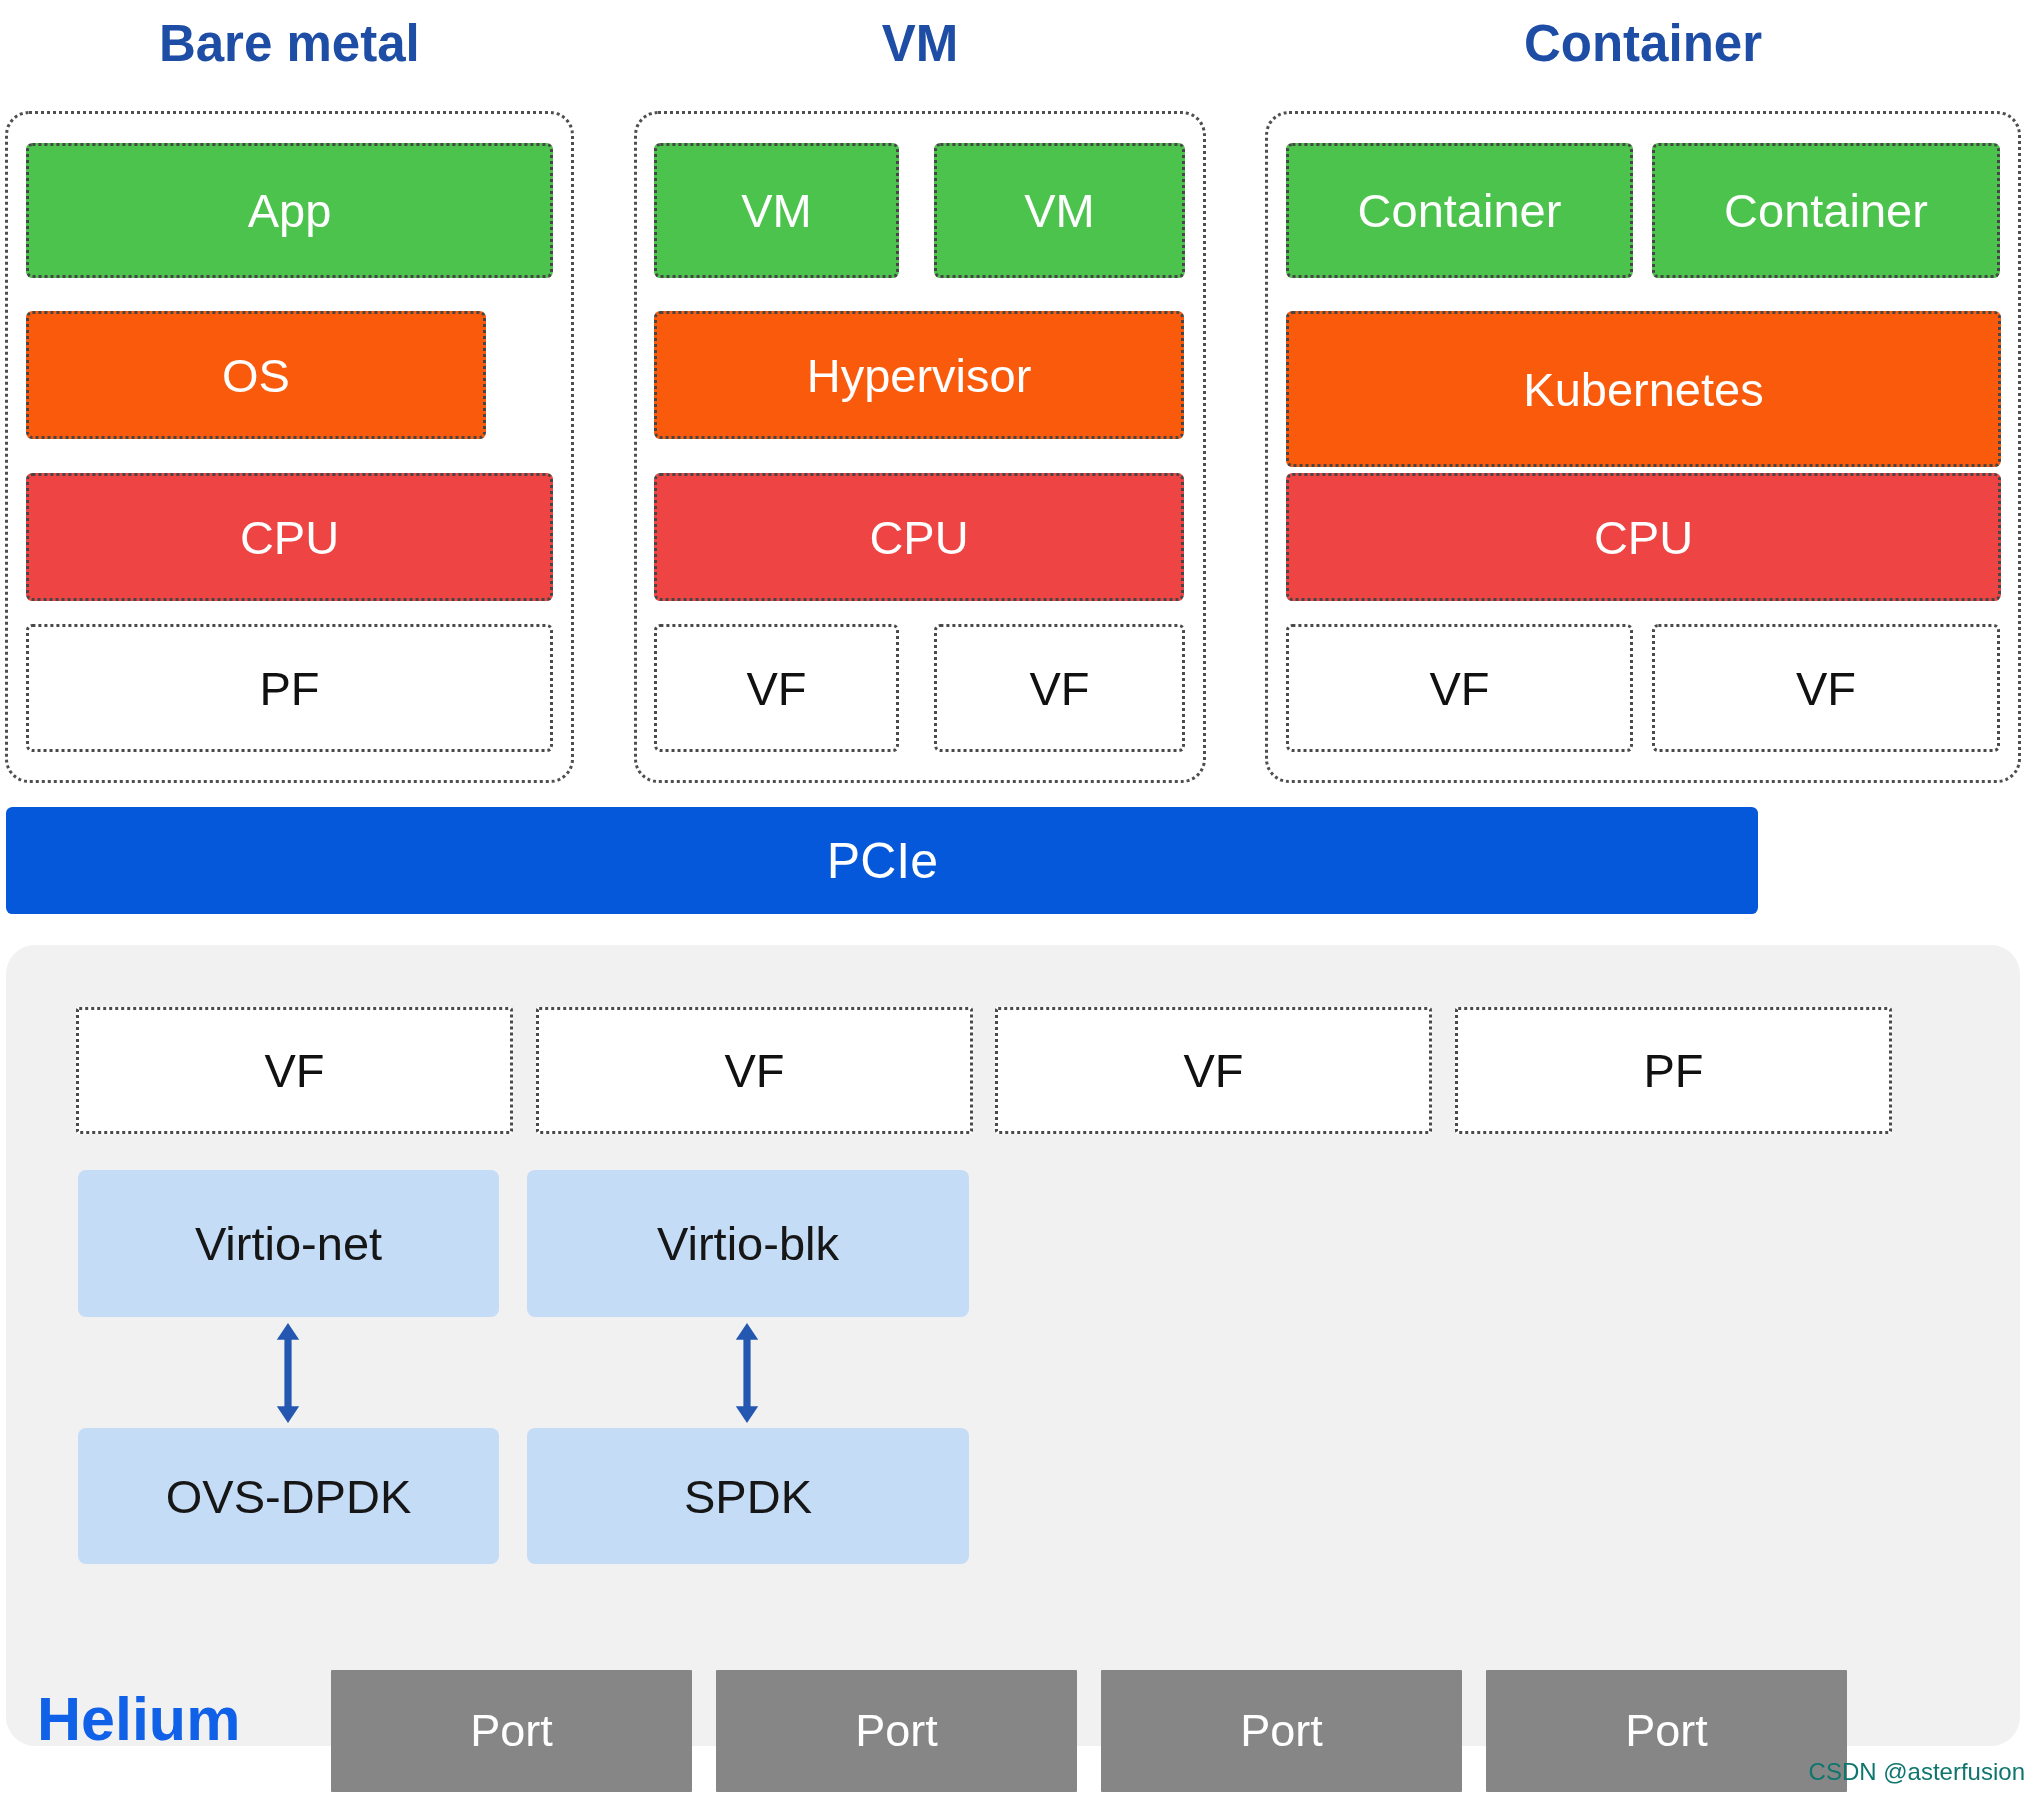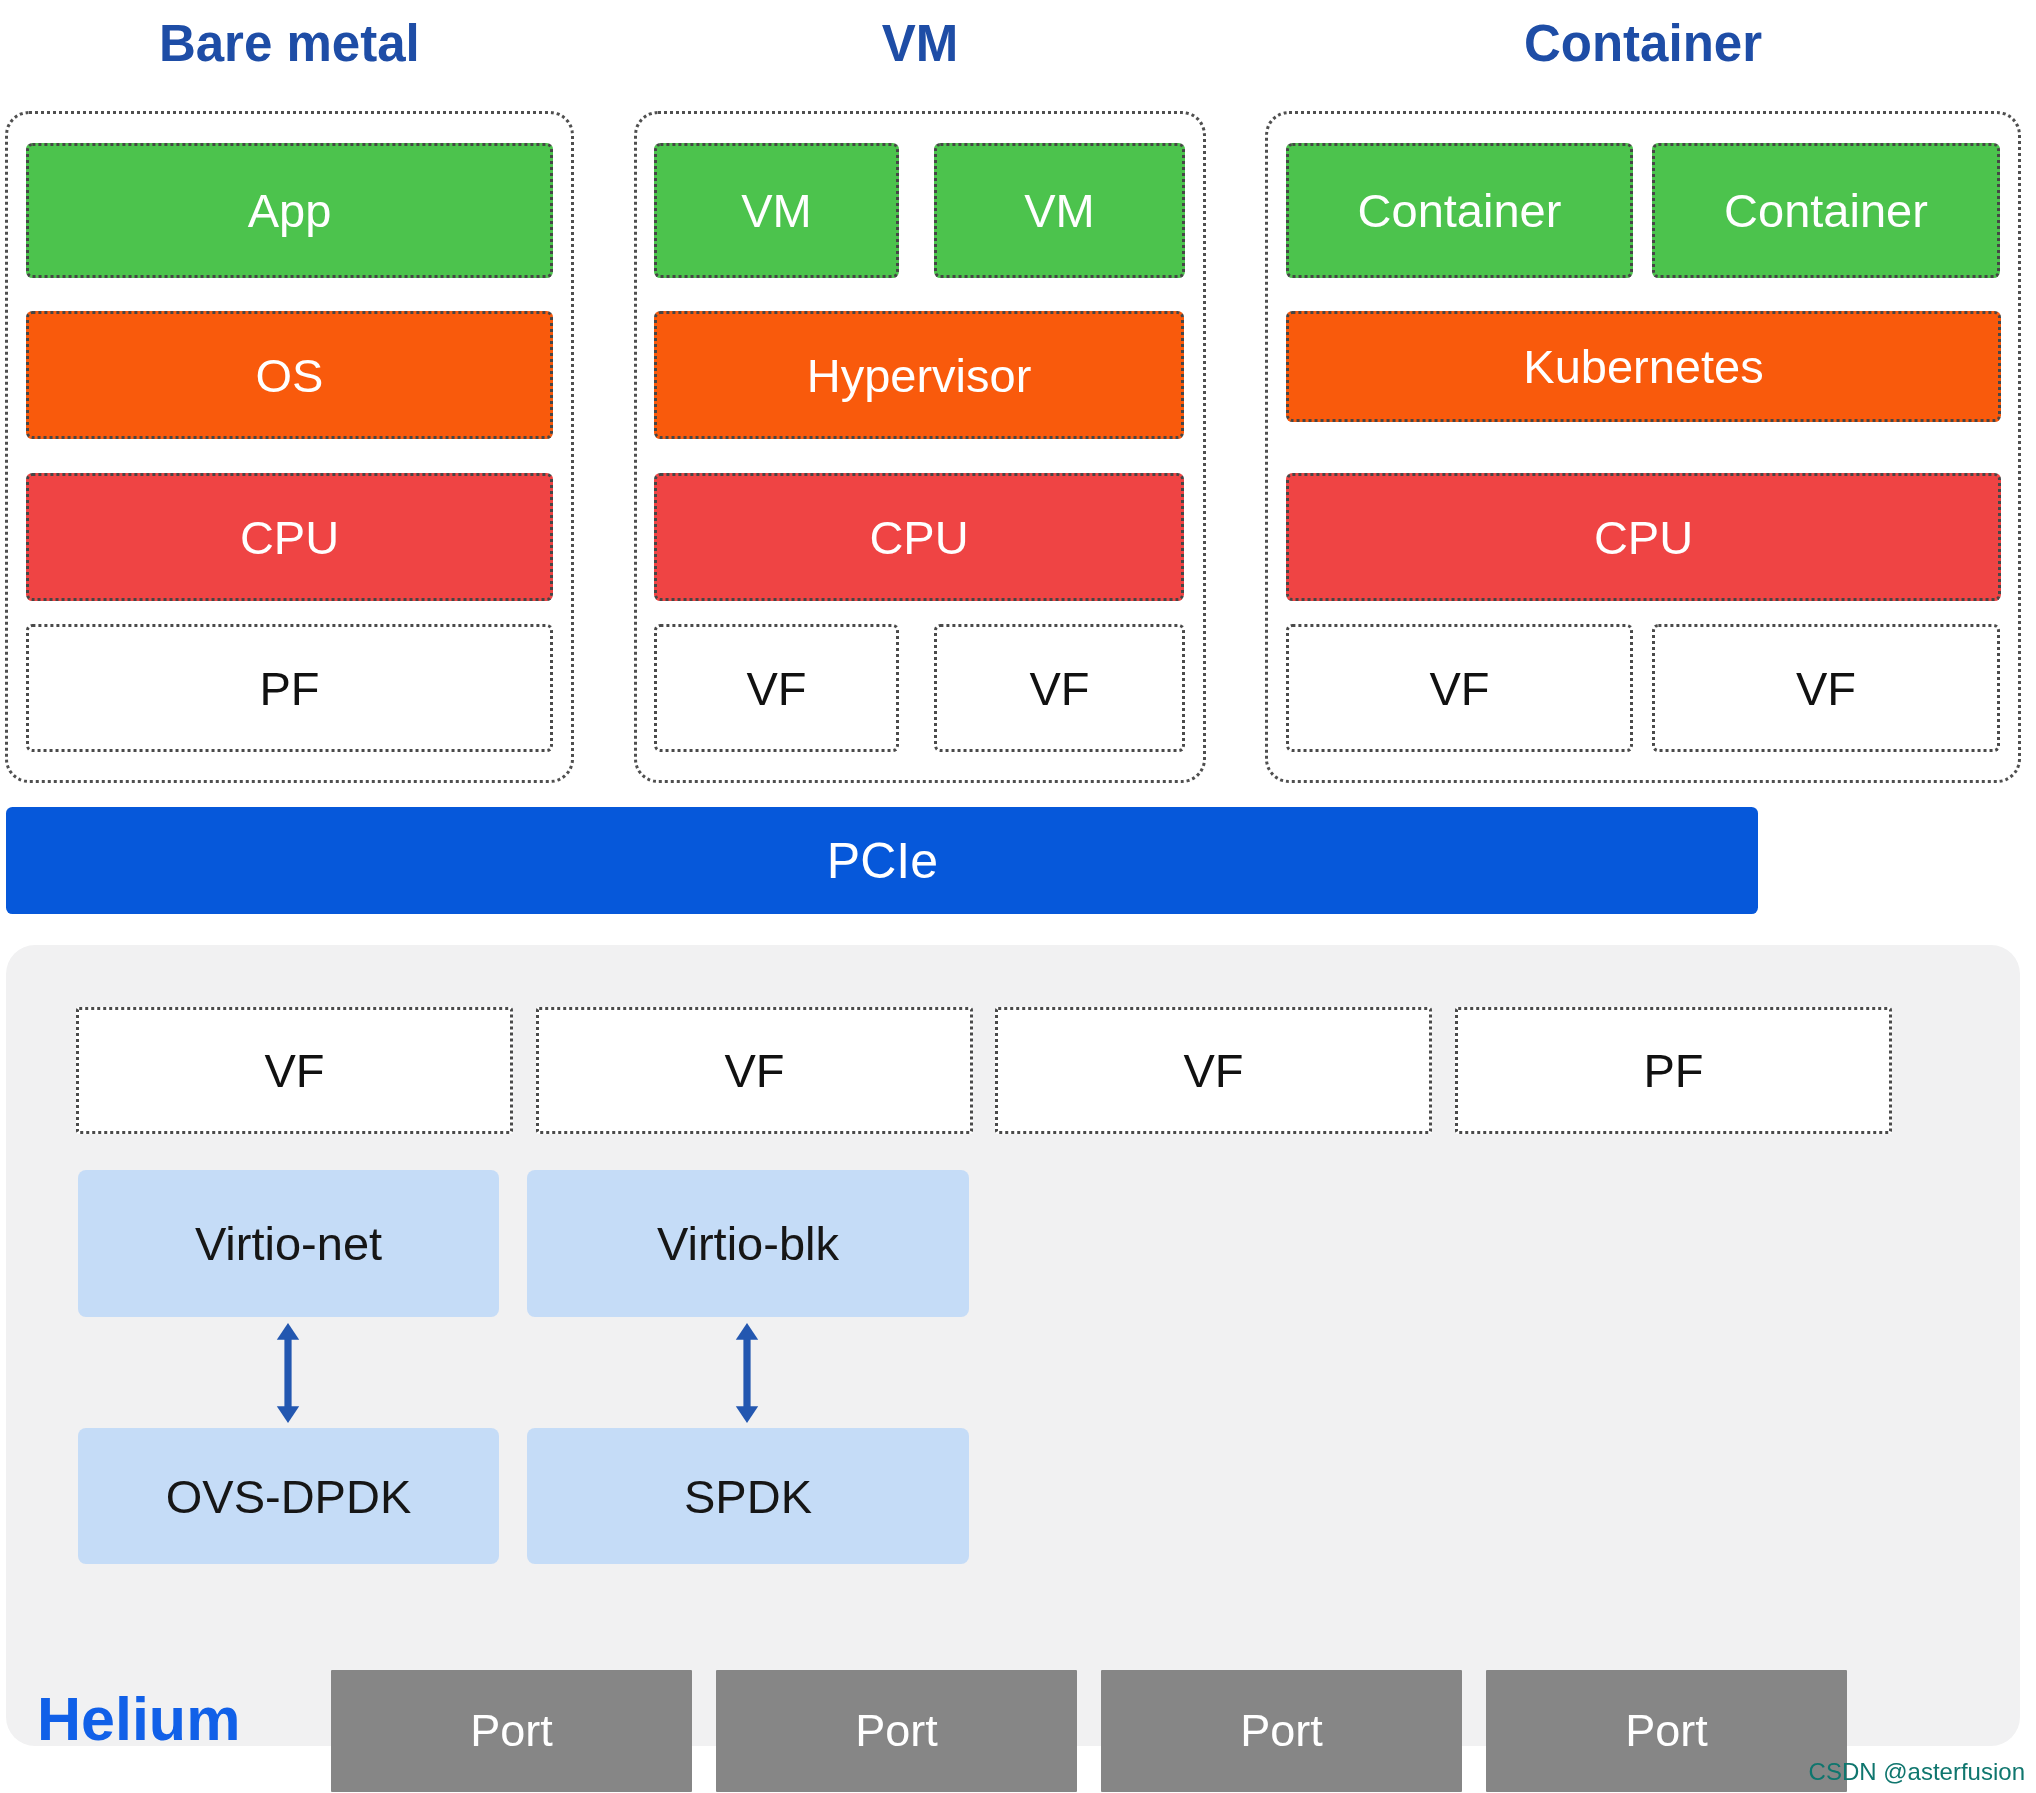--- a/index.html
+++ b/index.html
@@ -78,34 +78,34 @@
 
   <div class="abs col-title" style="left:4.8px; top:6.4px; width:569px; height:74px;">Bare metal</div>
   <div class="abs col-title" style="left:634px; top:6.4px; width:572px; height:74px;">VM</div>
   <div class="abs col-title" style="left:1265px; top:6.4px; width:756px; height:74px;">Container</div>
 
   <div class="abs outer-dotted" style="left:4.8px; top:111px; width:569px; height:672px;"></div>
   <div class="abs outer-dotted" style="left:634px; top:111px; width:572px; height:672px;"></div>
   <div class="abs outer-dotted" style="left:1265px; top:111px; width:756px; height:672px;"></div>
 
   <div class="abs box green" style="left:26px; top:143px; width:527px; height:135px;">App</div>
-  <div class="abs box orange" style="left:26px; top:311px; width:527px; height:128px;">OS</div>
+  <div class="abs box orange" style="left:26px; top:311px; width:460px; height:128px;">OS</div>
   <div class="abs box blue" style="left:26px; top:473px; width:527px; height:128px;">CPU</div>
   <div class="abs box white-fn" style="left:26px; top:624px; width:527px; height:128px;">PF</div>
 
   <div class="abs box green" style="left:654px; top:143px; width:245px; height:135px;">VM</div>
   <div class="abs box green" style="left:934px; top:143px; width:251px; height:135px;">VM</div>
   <div class="abs box orange" style="left:654px; top:311px; width:530px; height:128px;">Hypervisor</div>
   <div class="abs box blue" style="left:654px; top:473px; width:530px; height:128px;">CPU</div>
   <div class="abs box white-fn" style="left:654px; top:624px; width:245px; height:128px;">VF</div>
   <div class="abs box white-fn" style="left:934px; top:624px; width:251px; height:128px;">VF</div>
 
   <div class="abs box green" style="left:1286px; top:143px; width:347px; height:135px;">Container</div>
   <div class="abs box green" style="left:1652px; top:143px; width:348px; height:135px;">Container</div>
-  <div class="abs box orange" style="left:1286px; top:311px; width:715px; height:111px;">Kubernetes</div>
+  <div class="abs box orange" style="left:1286px; top:311px; width:715px; height:156px;">Kubernetes</div>
   <div class="abs box blue" style="left:1286px; top:473px; width:715px; height:128px;">CPU</div>
   <div class="abs box white-fn" style="left:1286px; top:624px; width:347px; height:128px;">VF</div>
   <div class="abs box white-fn" style="left:1652px; top:624px; width:348px; height:128px;">VF</div>
 
   <div class="abs pcie-bar" style="left:6.4px; top:807px; width:1752px; height:107px;">PCIe</div>
 
   <div class="abs helium-panel" style="left:6.4px; top:945px; width:2014px; height:801px;"></div>
 
   <div class="abs helium-fn" style="left:76px; top:1007px; width:437px; height:127px;">VF</div>
   <div class="abs helium-fn" style="left:536px; top:1007px; width:437px; height:127px;">VF</div>

